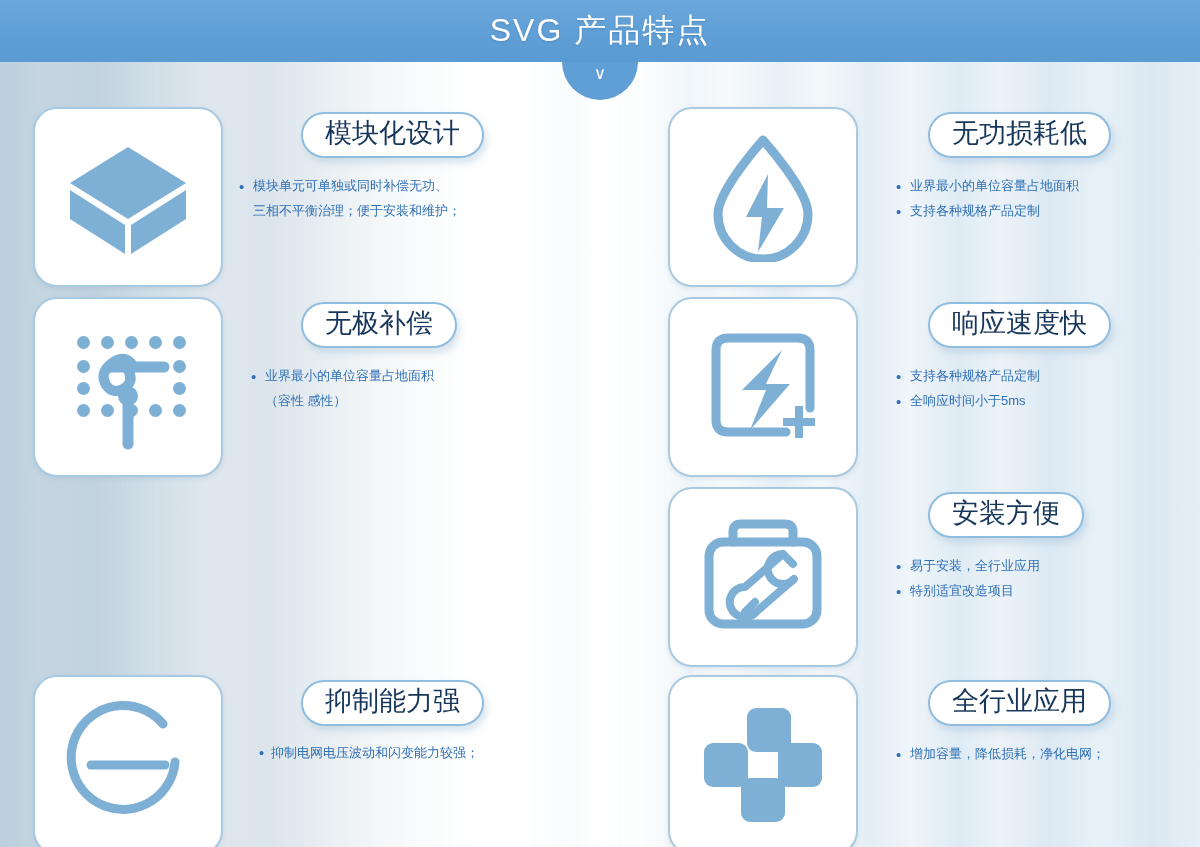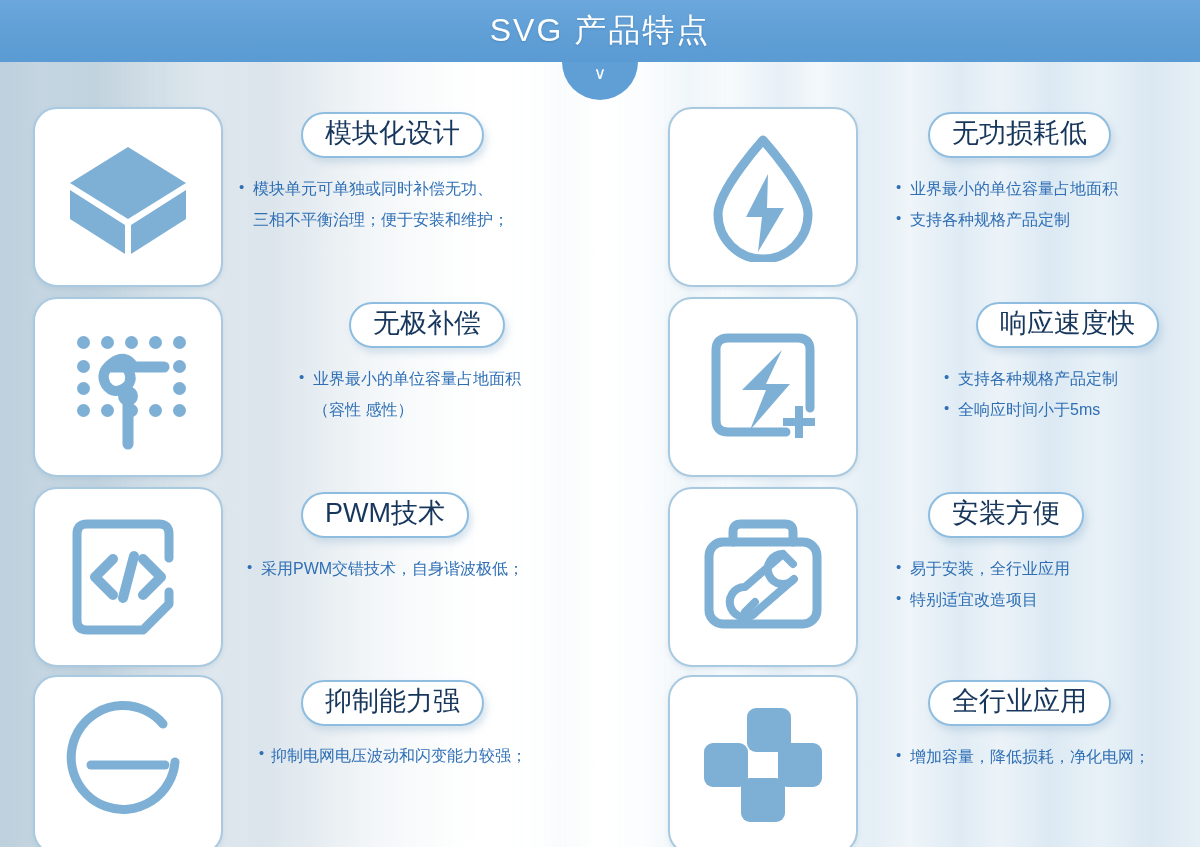--- a/index.html
+++ b/index.html
@@ -59,21 +59,21 @@
   }
   
   .columns{position:absolute;left:0;top:62px;width:1200px;height:785px;z-index:3;}
   .col{position:absolute;top:12px;width:600px;height:785px;}
   .col-left{left:0;}
   .col-right{left:600px;}
   .feature{
     position:absolute;left:0;width:600px;height:190px;
     display:flex;align-items:flex-start;
   }
-  .f0{top:28px;} .f1{top:218px;gap:48px;} .f2{top:408px;} .f3{top:596px;}
+  .f0{top:28px;} .f1{top:218px;} .f2{top:408px;} .f3{top:596px;}
 
   .icon-card{
     flex:0 0 auto;
     width:190px;height:180px;margin-left:33px;margin-top:5px;
     background:#ffffff;
     border:2px solid #a9c9e0;
     border-radius:24px;
     box-shadow:0 2px 5px rgba(120,150,175,.18);
     display:flex;align-items:center;justify-content:center;
     box-sizing:border-box;
@@ -93,21 +93,21 @@
     color:#17365b;
     font-size:27px;
     line-height:1.18;
     white-space:nowrap;
     box-shadow:3px 5px 7px rgba(150,180,205,.35);
     margin-left:62px;
   }
   .col-right .pill{margin-left:54px;}
   .bullets{
     list-style:none;margin:16px 0 0 0;padding:0;
-    color:#2f6fb5;font-size:16px;line-height:1.92;
+    color:#2f6fb5;font-size:13px;line-height:1.92;
   }
   .bullets li{
     position:relative;padding-left:14px;white-space:nowrap;
   }
   .bullets li::before{
     content:"•";position:absolute;left:0;top:-1px;color:#2f6fb5;font-size:15px;
   }
   .bullets li.cont::before{content:"";}
   .ftext.ind-1 .bullets{margin-left:12px;}
   .ftext.ind-2 .bullets{margin-left:8px;}
@@ -181,38 +181,20 @@
         </div>
         <div class="ftext ind-1">
           <div class="pill">无极补偿</div>
           <ul class="bullets">
             <li>业界最小的单位容量占地面积</li>
             <li class="cont">（容性 感性）</li>
           </ul>
         </div>
       </div>
 
-      <div class="feature f2">
-        <div class="icon-card">
-          <span>
-            <svg width="126" height="126" viewBox="0 0 126 126">
-              <path d="M104 44 L104 20 Q104 10 94 10 L22 10 Q12 10 12 20 L12 106 Q12 116 22 116 L78 116 L104 90 L104 78" stroke="#7eb0d6" stroke-width="9" fill="none" stroke-linecap="round" stroke-linejoin="round"></path>
-              <path d="M48 45 L30 63 L48 81" stroke="#7eb0d6" stroke-width="10" fill="none" stroke-linecap="round" stroke-linejoin="round"></path>
-              <path d="M78 45 L96 63 L78 81" stroke="#7eb0d6" stroke-width="10" fill="none" stroke-linecap="round" stroke-linejoin="round"></path>
-              <path d="M69 42 L58 84" stroke="#7eb0d6" stroke-width="10" fill="none" stroke-linecap="round"></path>
-            </svg>
-          </span>
-        </div>
-        <div class="ftext ind-2">
-          <div class="pill">PWM技术</div>
-          <ul class="bullets">
-            <li>采用PWM交错技术，自身谐波极低；</li>
-          </ul>
-        </div>
-      </div>
 
       <div class="feature f3">
         <div class="icon-card">
           <span>
             <svg width="130" height="130" viewBox="0 0 130 130">
               <path d="M100 24 A52 52 0 1 0 112 62" stroke="#7eb0d6" stroke-width="9" fill="none" stroke-linecap="round"></path>
               <path d="M28 65 L102 65" stroke="#7eb0d6" stroke-width="9" fill="none" stroke-linecap="round"></path>
             </svg>
           </span>
         </div>

